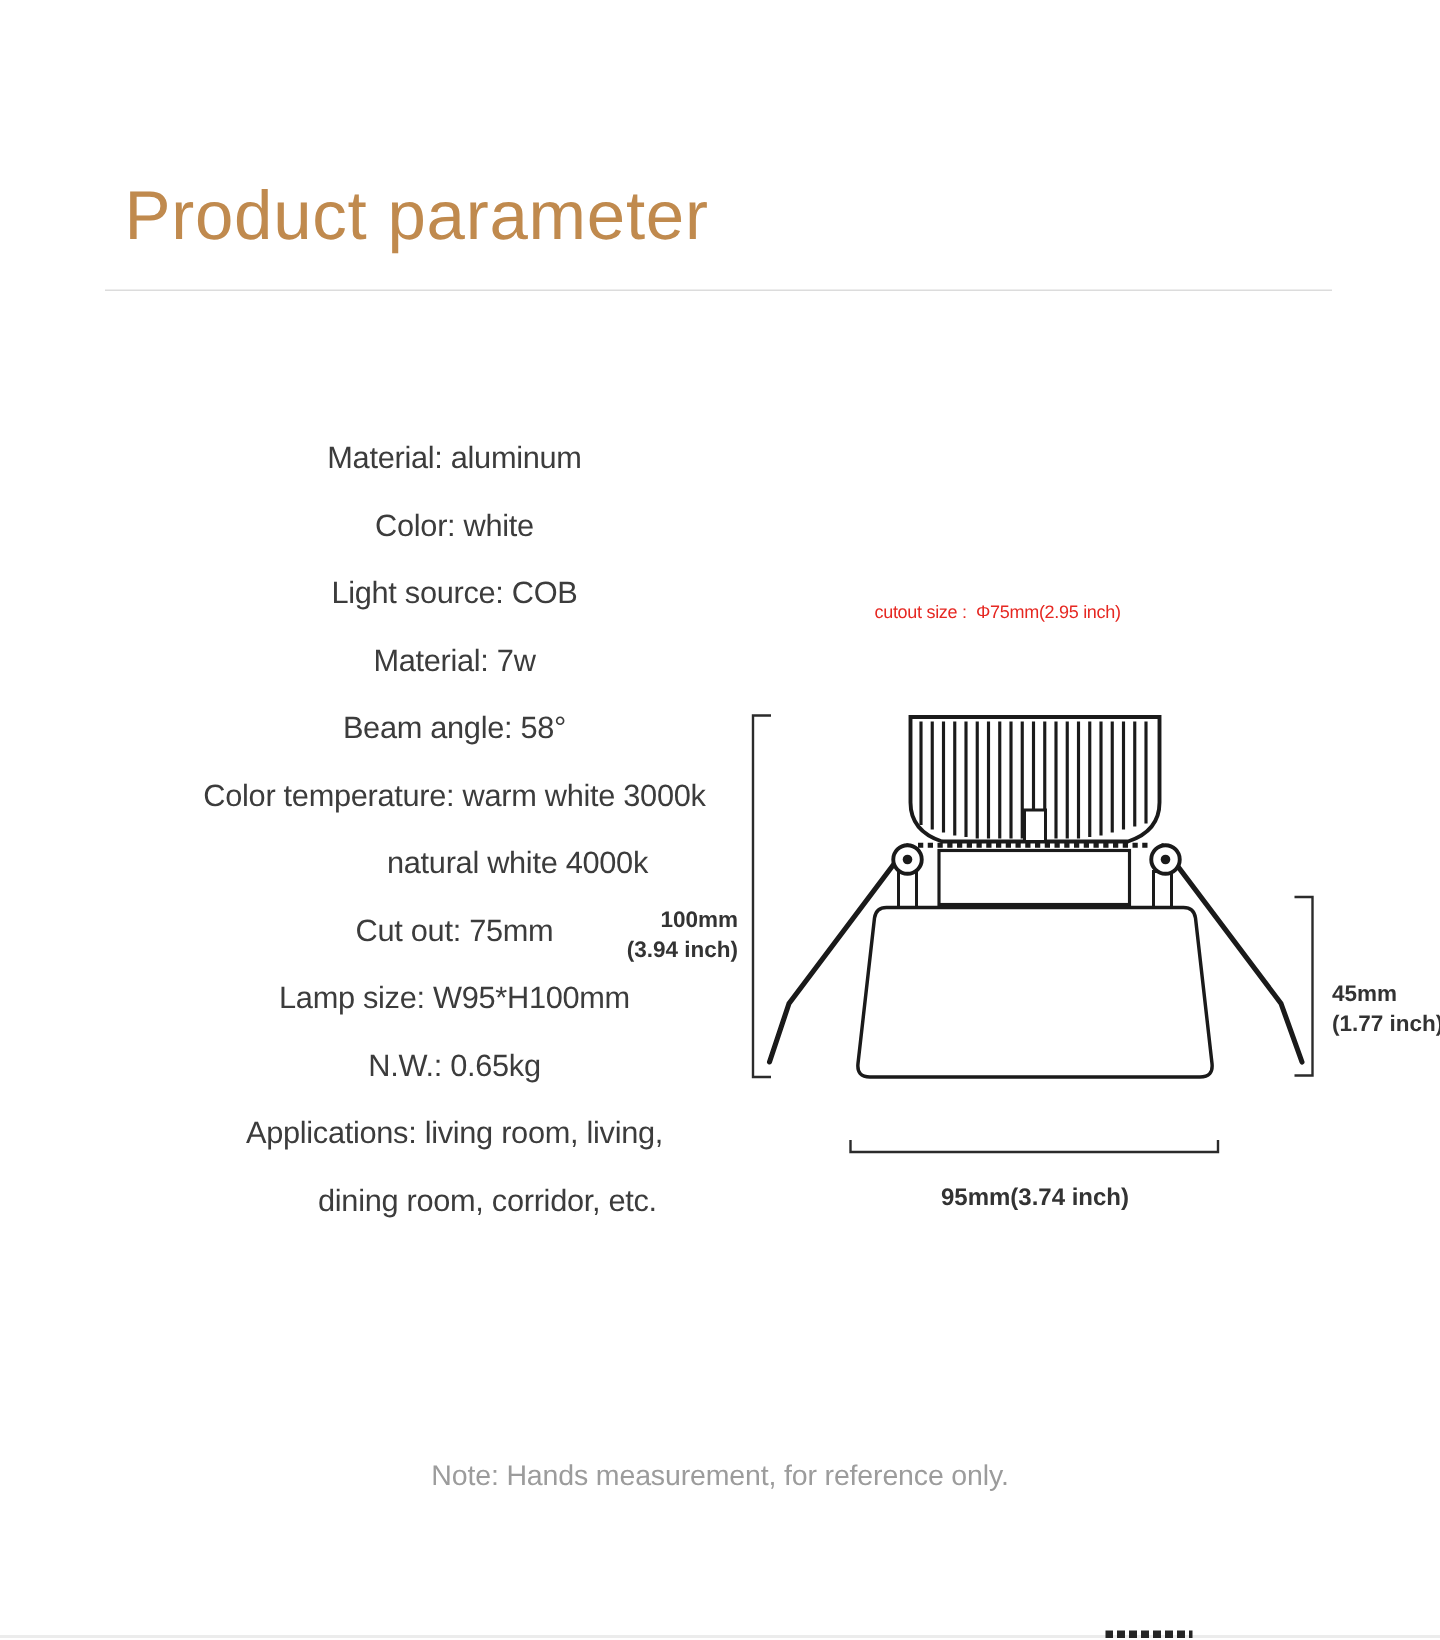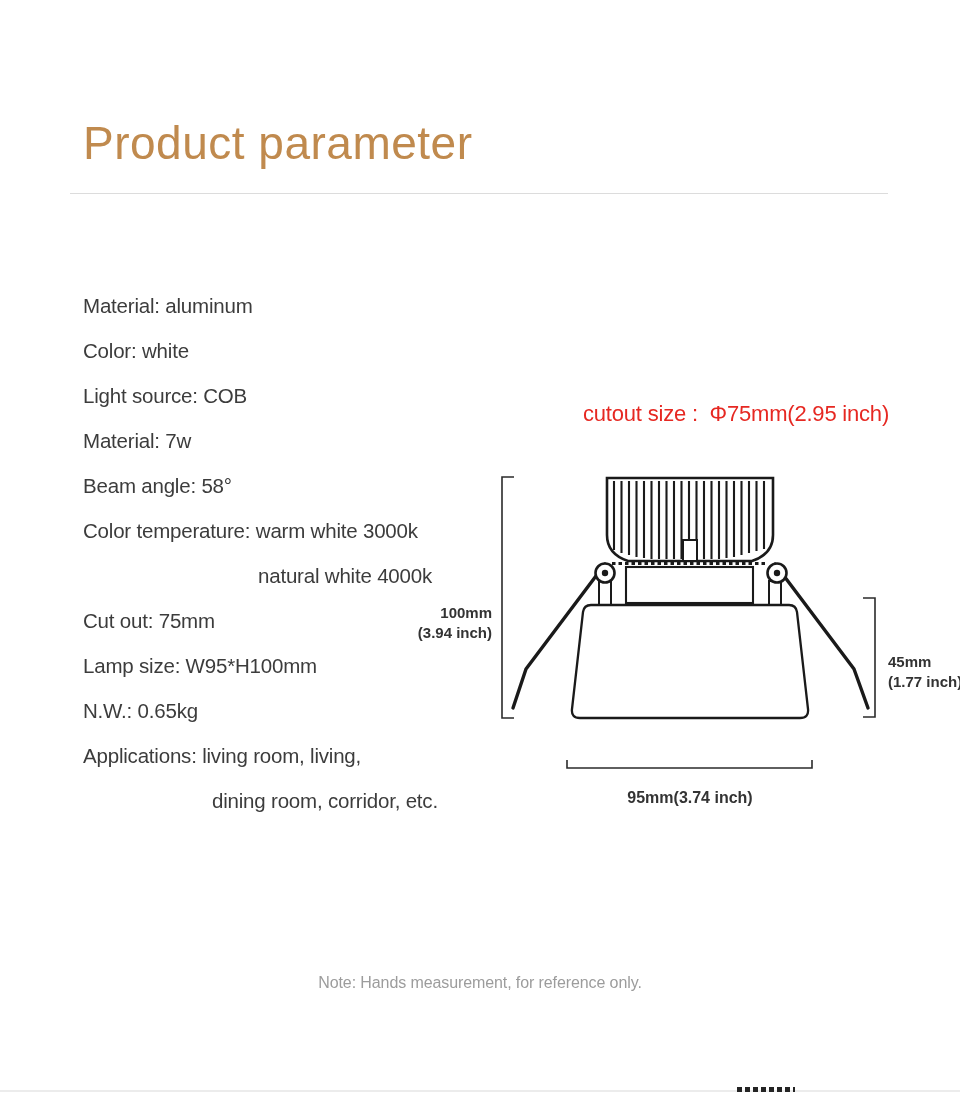--- a/index.html
+++ b/index.html
@@ -6,34 +6,34 @@
   body{font-family:"Liberation Sans","DejaVu Sans",sans-serif;}
   .page{position:relative;width:960px;height:1093px;background:#fff;overflow:hidden;}
 
   .title{position:absolute;left:83px;top:116px;font-size:46px;color:#c08a4e;
          letter-spacing:0.5px;white-space:nowrap;}
   .divider{position:absolute;left:70px;top:193px;width:818px;height:1px;background:#dcdcdc;}
 
   .spec-list{position:absolute;left:83px;top:283px;width:440px;}
   .spec-line{height:45px;line-height:45px;font-size:20.5px;color:#3c3c3c;
              letter-spacing:-0.2px;white-space:nowrap;}
-  .indent-0{padding-left:0;}
+  .indent-0{padding-left:0;text-align:center;}
   .indent-1{padding-left:175px;}
   .indent-2{padding-left:129px;}
 
-  .cutout-label{position:absolute;left:583px;top:401px;font-size:22px;color:#e62822;
+  .cutout-label{position:absolute;left:583px;top:401px;font-size:12px;color:#e62822;
                 white-space:pre;letter-spacing:-0.2px;}
 
   .diagram-wrap{position:absolute;left:400px;top:455px;width:560px;height:360px;font-weight:bold;}
   .diagram-wrap svg{display:block;}
   .dim-text{font-family:"Liberation Sans","DejaVu Sans",sans-serif;font-size:15px;fill:#333;}
   .dim-text-lg{font-family:"Liberation Sans","DejaVu Sans",sans-serif;font-size:16px;fill:#333;}
 
   .note{position:absolute;left:0;top:974px;width:960px;text-align:center;
-        font-size:16px;color:#9c9c9c;letter-spacing:-0.1px;}
+        font-size:19px;color:#9c9c9c;letter-spacing:-0.1px;}
 
   .bottom-edge-line{position:absolute;left:0;top:1090px;width:960px;height:2px;background:#ececec;}
   .clipped-watermark{position:absolute;left:737px;top:1087px;width:58px;height:5px;
         background:repeating-linear-gradient(90deg,#242424 0 5px,transparent 5px 8px);}
 </style>
 </head>
 <body>
 
 <div class="page">
 

